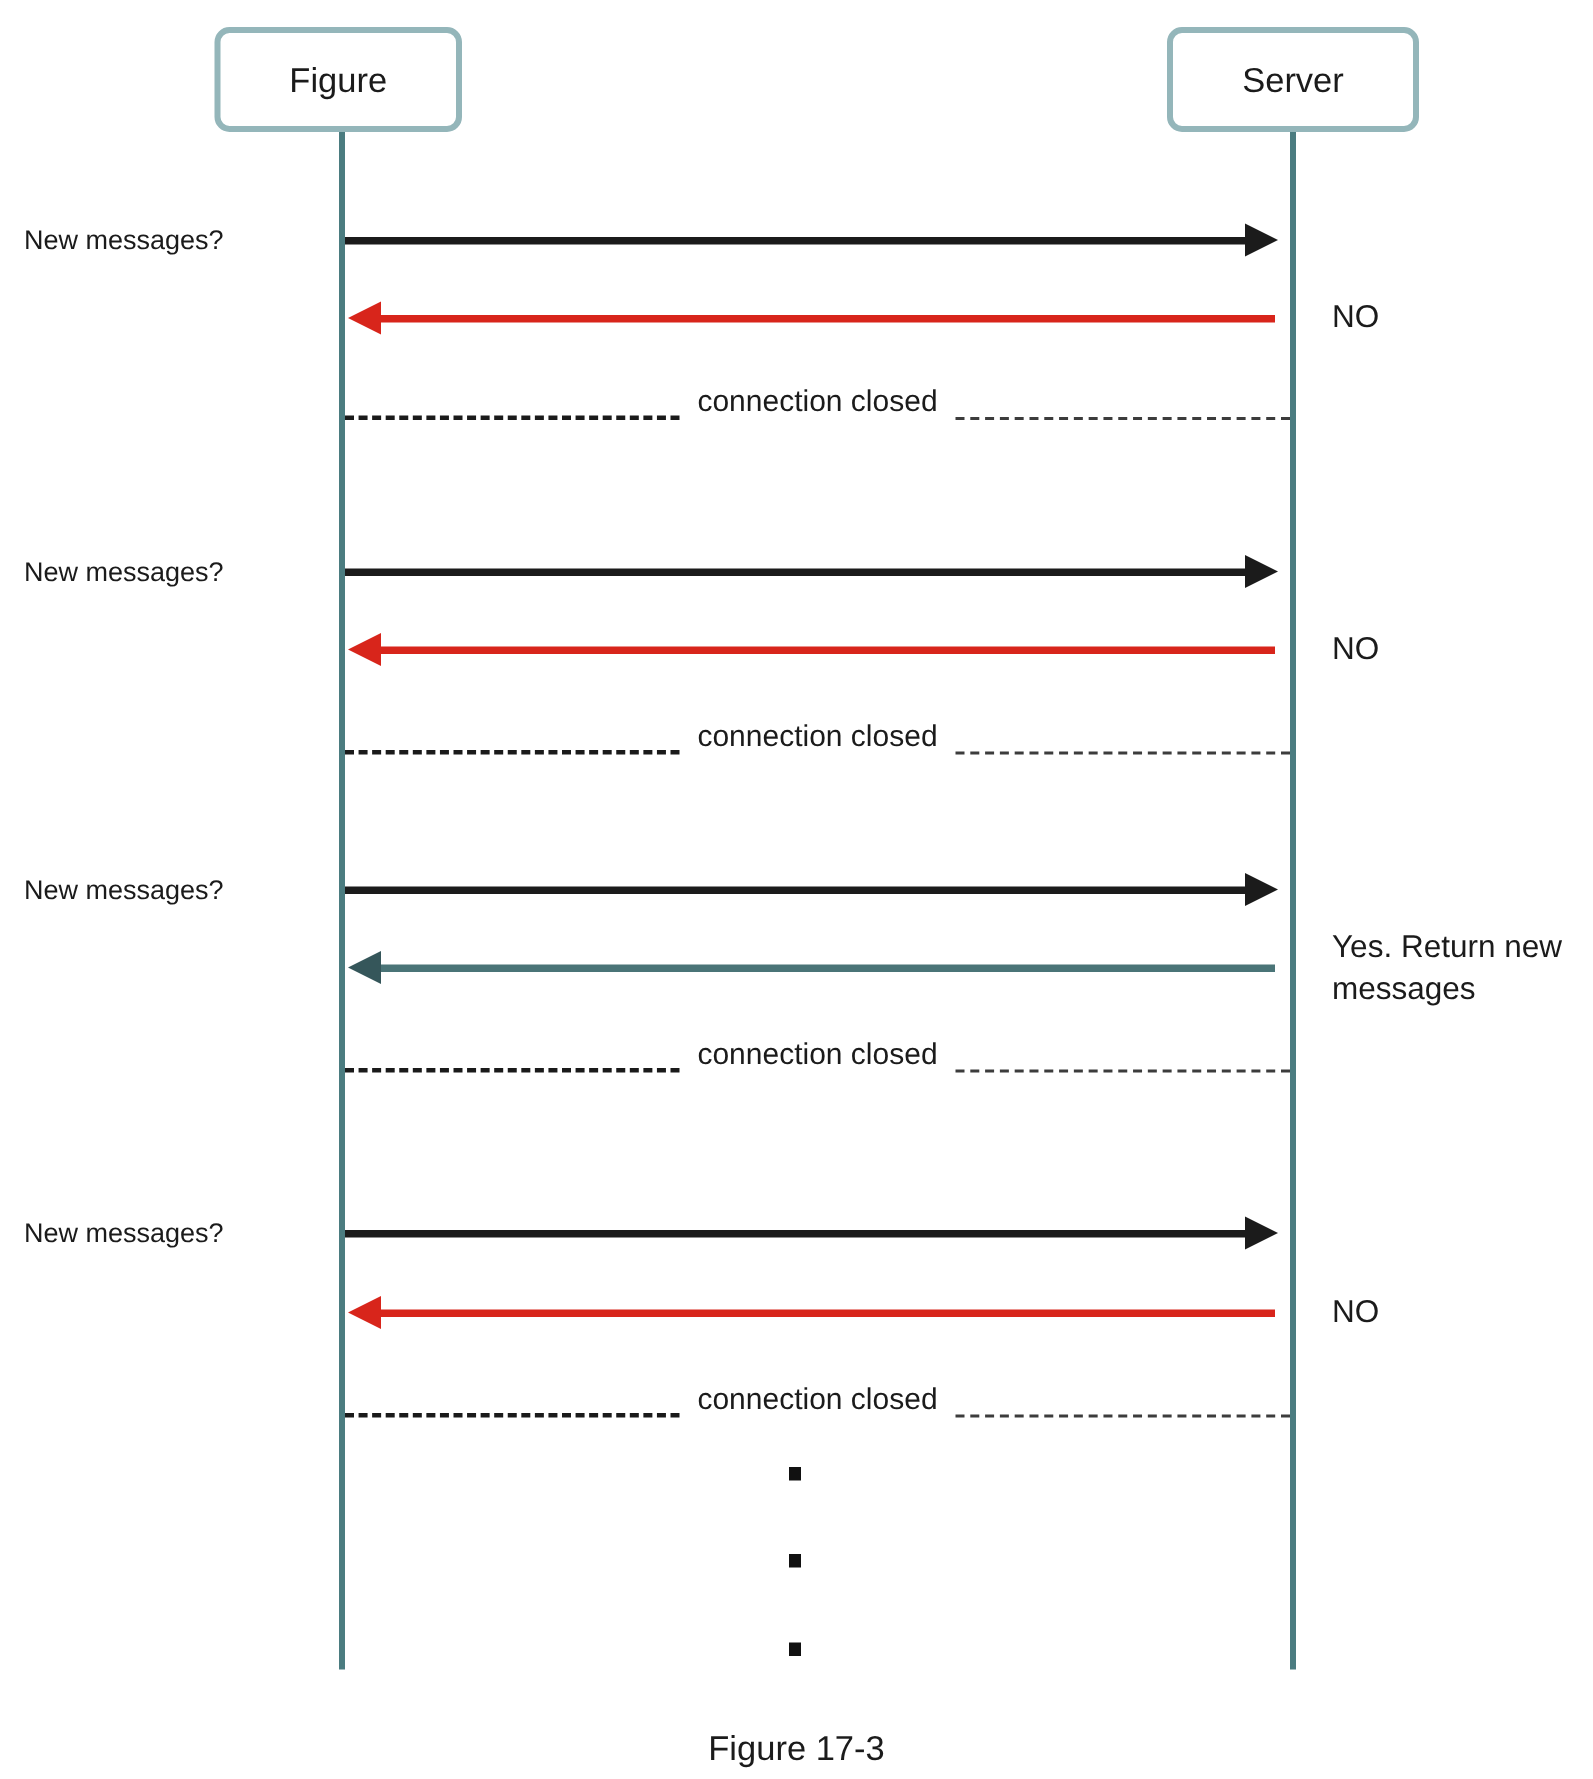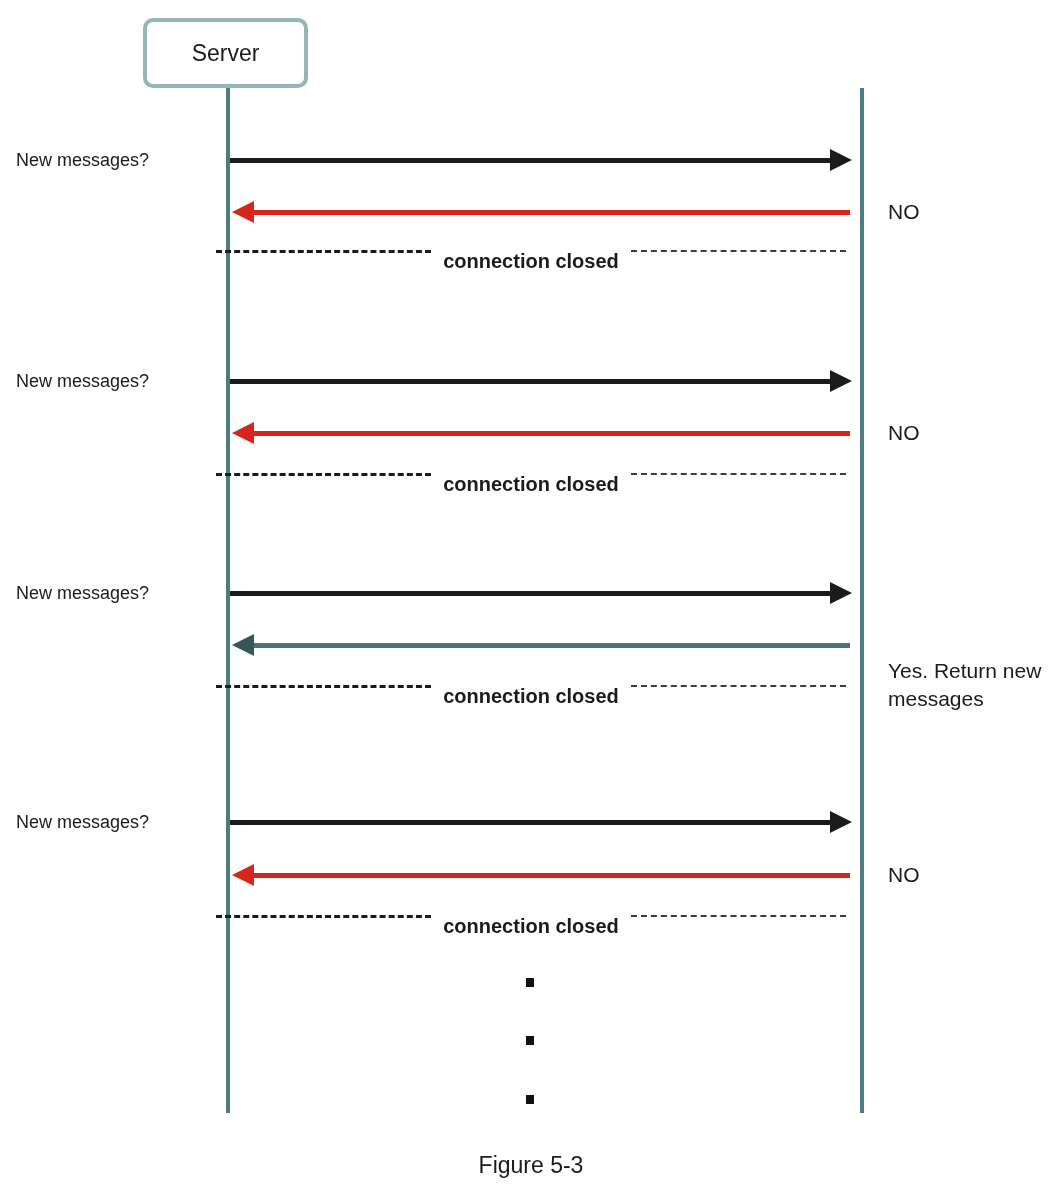--- a/index.html
+++ b/index.html
@@ -51,25 +51,25 @@
   
   .req-label {
     position:absolute; left:16px; width:190px;
     font-size:18px; line-height:26px; color:#1b1b1b;
     white-space:nowrap;
   }
   .resp-label {
     position:absolute; left:888px;
     font-size:21px; line-height:26px; color:#1b1b1b;
   }
-  .resp-label.multiline { width:175px; line-height:28px; white-space:normal;margin-top:39px; }
+  .resp-label.multiline { width:175px; line-height:28px; white-space:normal; }
   
   .closed {
-    position:absolute; left:216px; width:630px; height:30px;
-    display:flex; align-items:flex-start;font-weight:bold;
+    position:absolute; left:230px; width:630px; height:30px;
+    display:flex; align-items:flex-end;
   }
   .dash-seg { flex:1; height:0; }
   .dash-left  { border-top:3px dashed #1a1a1a; }
   .dash-right { border-top:2px dashed #3c3c3c; }
   .closed-label {
     padding:0 12px;
     font-size:20px; color:#1b1b1b;
     white-space:nowrap;
   }
   
@@ -87,20 +87,23 @@
     font-size:20px; color:#c9c9c9;
     letter-spacing:1px;
   }
 </style>
 </head>
 <body>
 
 <div class="canvas">
 
   <div class="actor-box actor-client">
+    <span>Figure</span>
+  </div>
+  <div class="actor-box actor-server">
     <span>Server</span>
   </div>
 
   <div class="lifeline client"></div>
   <div class="lifeline server"></div>
 
   <div class="req-label" style="top:147px">New messages?</div>
   <div class="shaft req-shaft" style="top:158px"></div>
   <div class="head head-right" style="top:149px"></div>
   <div class="shaft no-shaft" style="top:210px"></div>
@@ -147,15 +150,15 @@
     <span class="closed-label">connection closed</span>
     <div class="dash-seg dash-right"></div>
   </div>
 
   <div>
     <div class="dot" style="top:978px"></div>
     <div class="dot" style="top:1036px"></div>
     <div class="dot" style="top:1095px"></div>
   </div>
 
-  <div class="caption">Figure 5-3</div>
+  <div class="caption">Figure 17-3</div>
 
 </div>
 
 </body></html>

